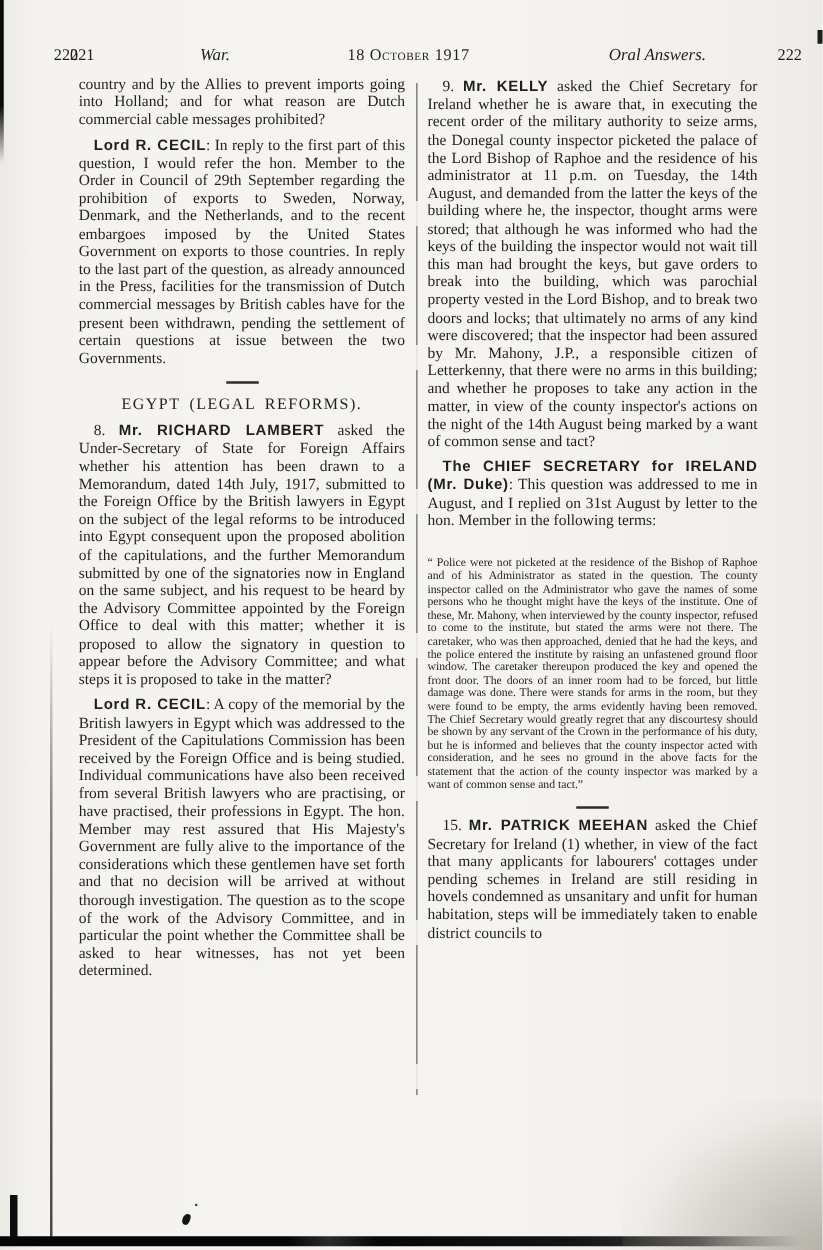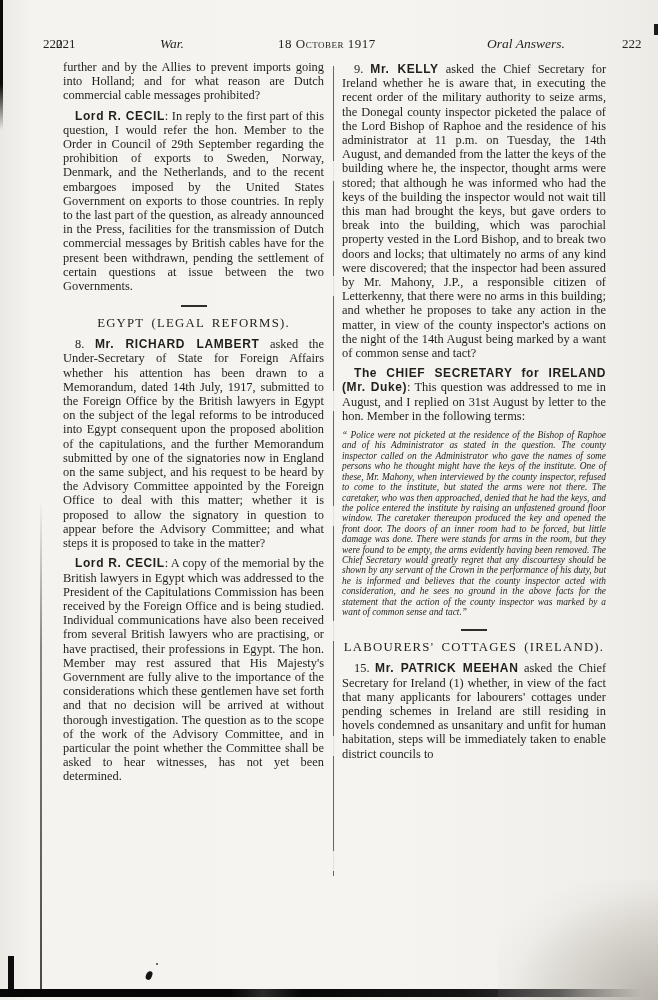--- a/index.html
+++ b/index.html
@@ -44,21 +44,21 @@
   #left-col{position:absolute;left:63px;top:60px;width:261px;}
   #right-col{position:absolute;left:342px;top:62px;width:264px;}
   p.para{margin:6px 0 0;font-size:12.4px;line-height:14.2px;text-align:justify;text-indent:12px;}
   p.para.noindent{text-indent:0;}
   #left-col > :first-child, #right-col > :first-child{margin-top:0;}
   .speaker{font-family:"Liberation Sans","DejaVu Sans",sans-serif;font-weight:700;
     font-size:12px;letter-spacing:0.6px;}
   h3.sec-heading{margin:9px 0 5px;font-size:12.8px;font-weight:400;text-align:center;
     letter-spacing:1.2px;word-spacing:3px;white-space:nowrap;}
   .sec-divider{width:26px;height:2px;background:#2f2d29;margin:12px auto 5px;}
-  p.smallprint{margin:7px 0 0;font-size:9.4px;line-height:10.4px;text-align:justify;text-indent:0;font-style:italic;}
+  p.smallprint{margin:23px 0 0;font-size:9.4px;line-height:10.4px;text-align:justify;text-indent:0;}
 </style>
 </head>
 <body>
 
 <div class="hdr">
   <span class="pn-farleft">220</span>
   <span class="pn-left">221</span>
   <span class="run-left">War.</span>
   <span class="hdr-date">18 October 1917</span>
   <span class="run-right">Oral Answers.</span>
@@ -112,33 +112,32 @@
     <span class="frag">&nbsp;</span>
     <span class="frag">o</span>
     <span class="frag">e</span>
     <span class="frag">,</span>
     <span class="frag">&nbsp;</span>
     <span class="frag">.</span>
     <span class="frag">y</span>
   </div>
 
 <div id="left-col">
-    <p class="para noindent"><span>further and by the Allies to prevent imports going into Holland; and for what reason are Dutch commercial cable messages prohibited?</span></p>
+    <p class="para noindent"><span>country and by the Allies to prevent imports going into Holland; and for what reason are Dutch commercial cable messages prohibited?</span></p>
     <p class="para"><span class="speaker">Lord R. CECIL</span><span>: In reply to the first part of this question, I would refer the hon. Member to the Order in Council of 29th September regarding the prohibition of exports to Sweden, Norway, Denmark, and the Netherlands, and to the recent embargoes imposed by the United States Government on exports to those countries. In reply to the last part of the question, as already announced in the Press, facilities for the transmission of Dutch commercial messages by British cables have for the present been withdrawn, pending the settlement of certain questions at issue between the two Governments.</span></p>
     <div class="sec-divider"></div>
     <h3 class="sec-heading">EGYPT (LEGAL REFORMS).</h3>
     <p class="para"><span>8. </span><span class="speaker">Mr. RICHARD LAMBERT</span><span> asked the Under-Secretary of State for Foreign Affairs whether his attention has been drawn to a Memorandum, dated 14th July, 1917, submitted to the Foreign Office by the British lawyers in Egypt on the subject of the legal reforms to be introduced into Egypt consequent upon the proposed abolition of the capitulations, and the further Memorandum submitted by one of the signatories now in England on the same subject, and his request to be heard by the Advisory Committee appointed by the Foreign Office to deal with this matter; whether it is proposed to allow the signatory in question to appear before the Advisory Committee; and what steps it is proposed to take in the matter?</span></p>
     <p class="para"><span class="speaker">Lord R. CECIL</span><span>: A copy of the memorial by the British lawyers in Egypt which was addressed to the President of the Capitulations Commission has been received by the Foreign Office and is being studied. Individual communications have also been received from several British lawyers who are practising, or have practised, their professions in Egypt. The hon. Member may rest assured that His Majesty's Government are fully alive to the importance of the considerations which these gentlemen have set forth and that no decision will be arrived at without thorough investigation. The question as to the scope of the work of the Advisory Committee, and in particular the point whether the Committee shall be asked to hear witnesses, has not yet been determined.</span></p>
   </div>
 <div id="right-col">
     <p class="para"><span>9. </span><span class="speaker">Mr. KELLY</span><span> asked the Chief Secretary for Ireland whether he is aware that, in executing the recent order of the military authority to seize arms, the Donegal county inspector picketed the palace of the Lord Bishop of Raphoe and the residence of his administrator at 11 p.m. on Tuesday, the 14th August, and demanded from the latter the keys of the building where he, the inspector, thought arms were stored; that although he was informed who had the keys of the building the inspector would not wait till this man had brought the keys, but gave orders to break into the building, which was parochial property vested in the Lord Bishop, and to break two doors and locks; that ultimately no arms of any kind were discovered; that the inspector had been assured by Mr. Mahony, J.P., a responsible citizen of Letterkenny, that there were no arms in this building; and whether he proposes to take any action in the matter, in view of the county inspector's actions on the night of the 14th August being marked by a want of common sense and tact?</span></p>
     <p class="para"><span class="speaker">The CHIEF SECRETARY for IRELAND (Mr. Duke)</span><span>: This question was addressed to me in August, and I replied on 31st August by letter to the hon. Member in the following terms:</span></p>
     <p class="smallprint"><span>“ Police were not picketed at the residence of the Bishop of Raphoe and of his Administrator as stated in the question. The county inspector called on the Administrator who gave the names of some persons who he thought might have the keys of the institute. One of these, Mr. Mahony, when interviewed by the county inspector, refused to come to the institute, but stated the arms were not there. The caretaker, who was then approached, denied that he had the keys, and the police entered the institute by raising an unfastened ground floor window. The caretaker thereupon produced the key and opened the front door. The doors of an inner room had to be forced, but little damage was done. There were stands for arms in the room, but they were found to be empty, the arms evidently having been removed. The Chief Secretary would greatly regret that any discourtesy should be shown by any servant of the Crown in the performance of his duty, but he is informed and believes that the county inspector acted with consideration, and he sees no ground in the above facts for the statement that the action of the county inspector was marked by a want of common sense and tact.”</span></p>
     <div class="sec-divider"></div>
-    <h3 class="sec-heading">LABOURERS' COTTAGES (IRELAND).</h3>
     <p class="para"><span>15. </span><span class="speaker">Mr. PATRICK MEEHAN</span><span> asked the Chief Secretary for Ireland (1) whether, in view of the fact that many applicants for labourers' cottages under pending schemes in Ireland are still residing in hovels condemned as unsanitary and unfit for human habitation, steps will be immediately taken to enable district councils to</span></p>
   </div>
 
 <div id="col-rule"></div>
 <div id="spine-rule"></div>
 <div id="top-left-edge"></div>
 <div id="left-bottom-bar"></div>
 <div id="bottom-bar"></div>
 <div id="ink-speck"></div>
 <div id="ink-dot"></div>

